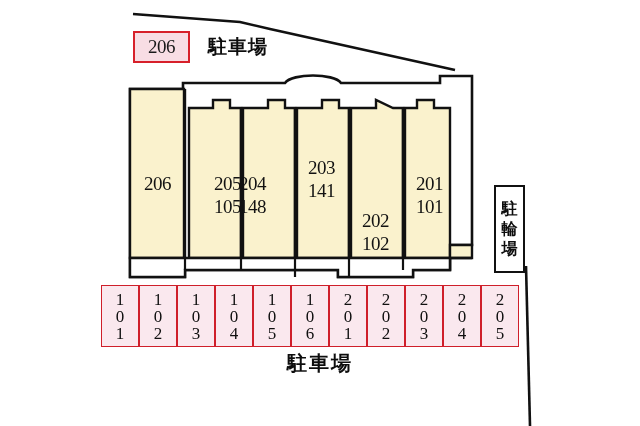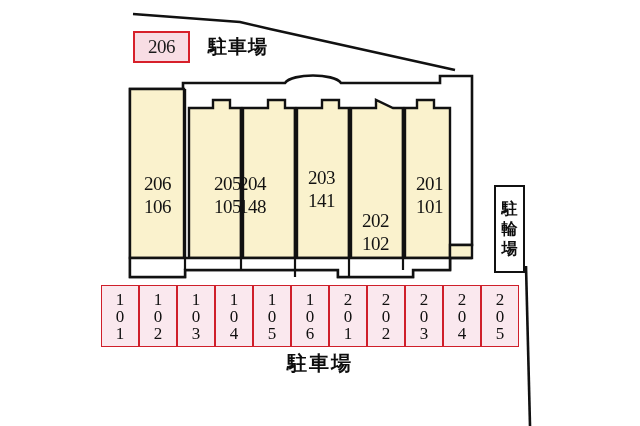--- a/index.html
+++ b/index.html
@@ -195,34 +195,33 @@
 
   </svg>
 
   <div class="legend-key">
     <span>206</span>
   </div>
   <div class="legend-caption">駐車場</div>
 
   <div class="unit-label" style="left:130px; top:172px; width:55px;">
     <span class="ln">206</span>
-    <span class="ln">106</span>
   </div>
 
   <div class="unit-label" style="left:200px; top:172px; width:55px;">
     <span class="ln">205</span>
     <span class="ln">105</span>
   </div>
 
   <div class="unit-label" style="left:225px; top:172px; width:55px;">
     <span class="ln">204</span>
     <span class="ln">148</span>
   </div>
 
-  <div class="unit-label" style="left:294px; top:166px; width:55px;">
+  <div class="unit-label" style="left:294px; top:156px; width:55px;">
     <span class="ln">203</span>
     <span class="ln">141</span>
   </div>
 
   <div class="unit-label" style="left:348px; top:172px; width:55px;margin-top:37px;">
     <span class="ln">202</span>
     <span class="ln">102</span>
   </div>
 
   <div class="unit-label" style="left:402px; top:172px; width:55px;text-align:center;">

